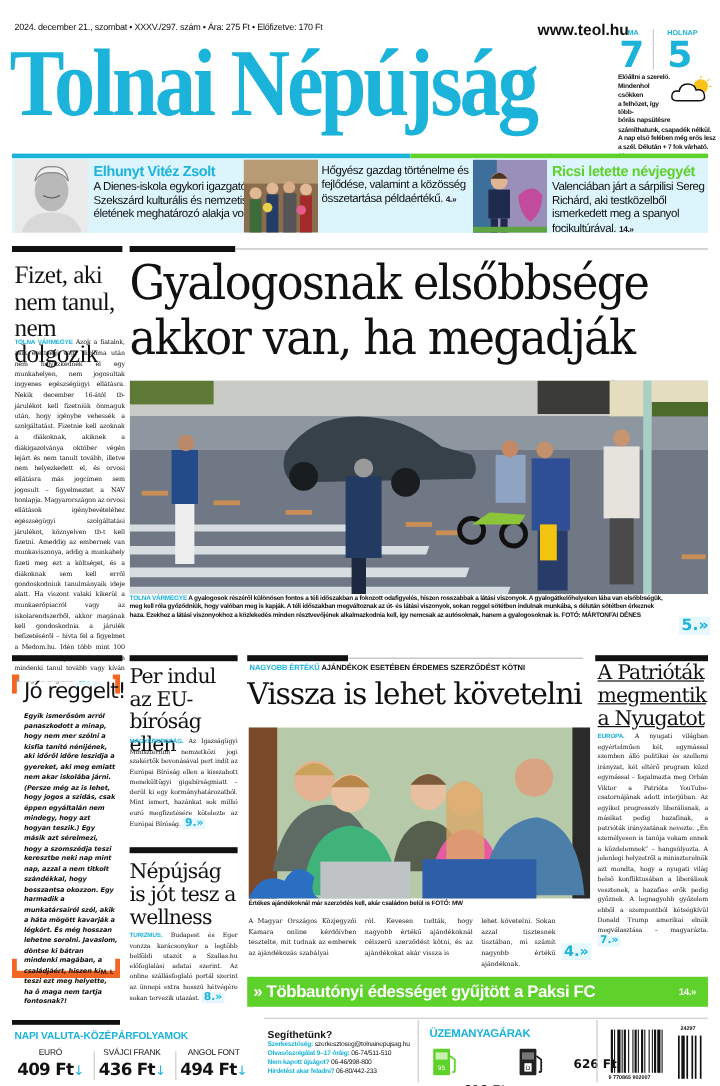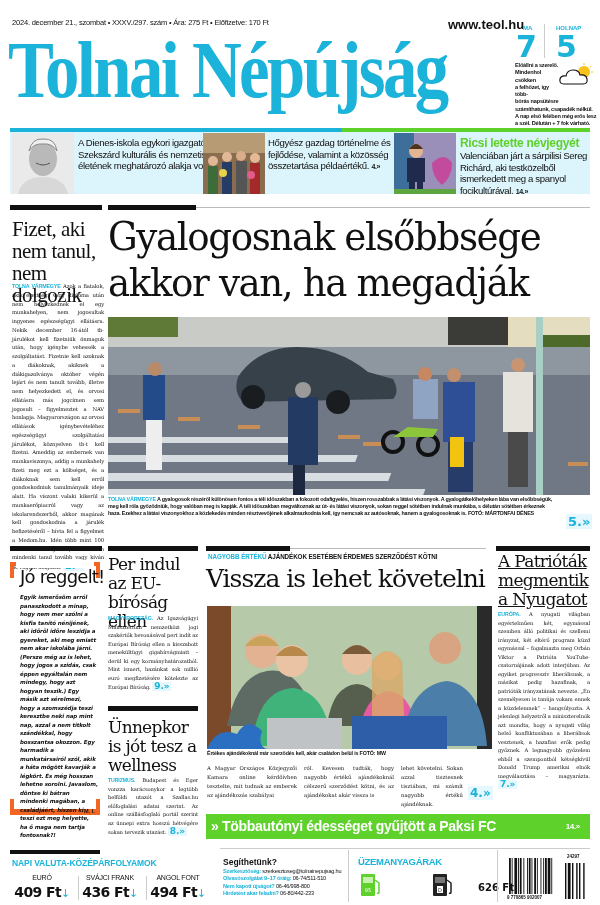--- a/index.html
+++ b/index.html
@@ -125,20 +125,21 @@
 <div class="abs teaser-img" style="left:12px;width:62px;">
   <svg width="62" height="61" viewBox="0 0 62 61">
     <rect width="62" height="61" fill="#eaeaea"></rect>
     <ellipse cx="31" cy="26" rx="14" ry="17" fill="#b9b9b9"></ellipse>
     <path d="M17 18 Q20 5 31 6 Q43 5 45 18 Q40 10 31 11 Q22 10 17 18Z" fill="#efefef" stroke="#888"></path>
     <path d="M6 61 Q10 44 31 44 Q52 44 56 61Z" fill="#d8d8d8"></path>
     <path d="M24 30 Q31 34 38 30" stroke="#555" fill="none"></path>
   </svg>
 </div>
 <div class="abs" style="left:78px;top:137px;width:174px;">
+  <div class="teaser-title cyan">Elhunyt Vitéz Zsolt</div>
   <div class="teaser-text"><span>A Dienes-iskola egykori igazgatója Szekszárd kulturális és nemzetiségi életének meghatározó alakja volt</span> <span class="teaser-ref">2.»</span></div>
 </div>
 
 <div class="abs teaser-img" style="left:203px;width:62px;">
   <svg width="62" height="61" viewBox="0 0 62 61">
     <rect width="62" height="61" fill="#8a6d4e"></rect>
     <rect x="0" y="0" width="62" height="20" fill="#b79b74"></rect>
     <circle cx="10" cy="28" r="5" fill="#e0b896"></circle>
       <rect x="5" y="33" width="10" height="28" fill="#3d6b3a"></rect>
     <circle cx="24" cy="24" r="5" fill="#e0b896"></circle>
@@ -251,21 +252,21 @@
 
 <div class="abs rule-thick" style="left:108px;top:546px;width:90px;"></div>
 <div class="abs story-head" style="left:108px;top:555px;width:92px;">Per indul az EU-bíróság ellen</div>
 <div class="abs story-body" style="left:108px;top:614px;width:90px;">
   <span class="kicker">MAGYARORSZÁG.</span>
   <span>Az Igazságügyi Minisztérium nemzetközi jogi szakértők bevonásával pert indít az Európai Bíróság ellen a kisszabott menekültügyi gigabírságmiatt – derül ki egy kormányhatározatból. Mint ismert, hazánkat sok millió euró megfizetésére kötelezte az Európai Bíróság.</span>
   <span class="page-ref" style="font-size:9px;">9.»</span>
 </div>
 
 <div class="abs rule-thick" style="left:108px;top:706px;width:90px;"></div>
-<div class="abs story-head" style="left:108px;top:718px;width:92px;">Ünnepkor is jót tesz a wellness</div>
+<div class="abs story-head" style="left:108px;top:718px;width:92px;">Népújság is jót tesz a wellness</div>
 <div class="abs story-body" style="left:108px;top:776px;width:90px;">
   <span class="kicker">TURIZMUS.</span>
   <span>Budapest és Eger vonzza karácsonykor a legtöbb belföldi utazót a Szallas.hu előfoglalási adatai szerint. Az online szállásfoglaló portál szerint az ünnepi extra hosszú hétvégére sokan tervezik utazást.</span>
   <span class="page-ref" style="font-size:9px;">8.»</span>
 </div>
 
 <div class="abs rule-thick" style="left:206px;top:546px;width:84px;"></div>
 <div class="abs rule-thin" style="left:290px;top:548px;width:196px;"></div>
 <div class="abs" id="feat-kicker">
   <span class="cyan">NAGYOBB ÉRTÉKŰ</span>

